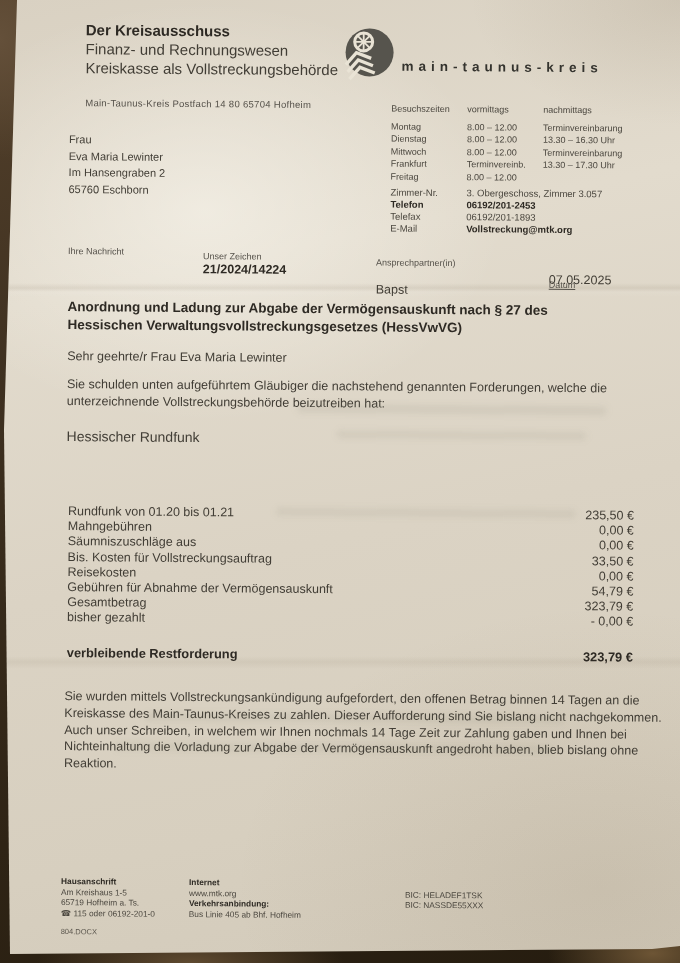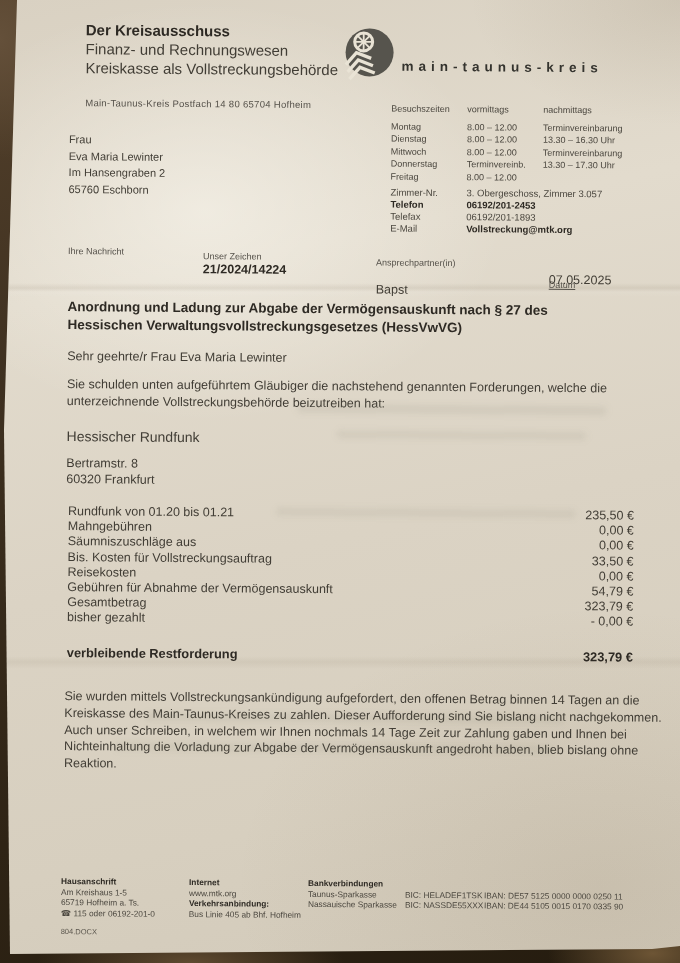--- a/index.html
+++ b/index.html
@@ -142,21 +142,21 @@
           <div>Terminvereinbarung</div>
 
           <div>Dienstag</div>
           <div>8.00 – 12.00</div>
           <div>13.30 – 16.30 Uhr</div>
 
           <div>Mittwoch</div>
           <div>8.00 – 12.00</div>
           <div>Terminvereinbarung</div>
 
-          <div>Donnerstag</div>
+          <div>Frankfurt</div>
           <div>Terminvereinb.</div>
           <div>13.30 – 17.30 Uhr</div>
 
           <div>Freitag</div>
           <div>8.00 – 12.00</div>
           <div></div>
         </div>
       </div>
 
       <div class="abs contact">
@@ -180,24 +180,20 @@
       <div class="abs lbl dt-l">Datum</div>
       <div class="abs val dt-v">07.05.2025</div>
 
       <div class="abs subject">
         <div>Anordnung und Ladung zur Abgabe der Vermögensauskunft nach § 27 des</div>
         <div>Hessischen Verwaltungsvollstreckungsgesetzes (HessVwVG)</div>
       </div>
       <div class="abs salutation">Sehr geehrte/r Frau Eva Maria Lewinter</div>
       <div class="abs intro">Sie schulden unten aufgeführtem Gläubiger die nachstehend genannten Forderungen, welche die unterzeichnende Vollstreckungsbehörde beizutreiben hat:</div>
       <div class="abs creditor-name">Hessischer Rundfunk</div>
-      <div class="abs creditor-addr">
-        <div>Bertramstr. 8</div>
-        <div>60320 Frankfurt</div>
-      </div>
 
       <div class="abs charges">
         <div class="crow">
           <span>Rundfunk von 01.20 bis 01.21</span>
           <span>235,50 €</span>
         </div>
         <div class="crow">
           <span>Mahngebühren</span>
           <span>0,00 €</span>
         </div>
@@ -239,32 +235,23 @@
         <div>Am Kreishaus 1-5</div>
         <div>65719 Hofheim a. Ts.</div>
         <div>☎ 115 oder 06192-201-0</div>
       </div>
       <div class="abs fcol f2">
         <div class="t">Internet</div>
         <div>www.mtk.org</div>
         <div class="t">Verkehrsanbindung:</div>
         <div>Bus Linie 405 ab Bhf. Hofheim</div>
       </div>
-      <div class="abs fcol f3">
-        <div class="t">Bankverbindungen</div>
-        <div>Taunus-Sparkasse</div>
-        <div>Nassauische Sparkasse</div>
-      </div>
       <div class="abs fcol f4">
         <div>BIC: HELADEF1TSK</div>
         <div>BIC: NASSDE55XXX</div>
-      </div>
-      <div class="abs fcol f5">
-        <div>IBAN: DE57 5125 0000 0000 0250 11</div>
-        <div>IBAN: DE44 5105 0015 0170 0335 90</div>
       </div>
       <div class="abs doccode">804.DOCX</div>
 
       <div class="bleed bl1"></div>
       <div class="bleed bl2"></div>
       <div class="bleed bl3"></div>
       <div class="bleed bl4"></div>
       <div class="bleed bl5"></div>
 
     </div>

